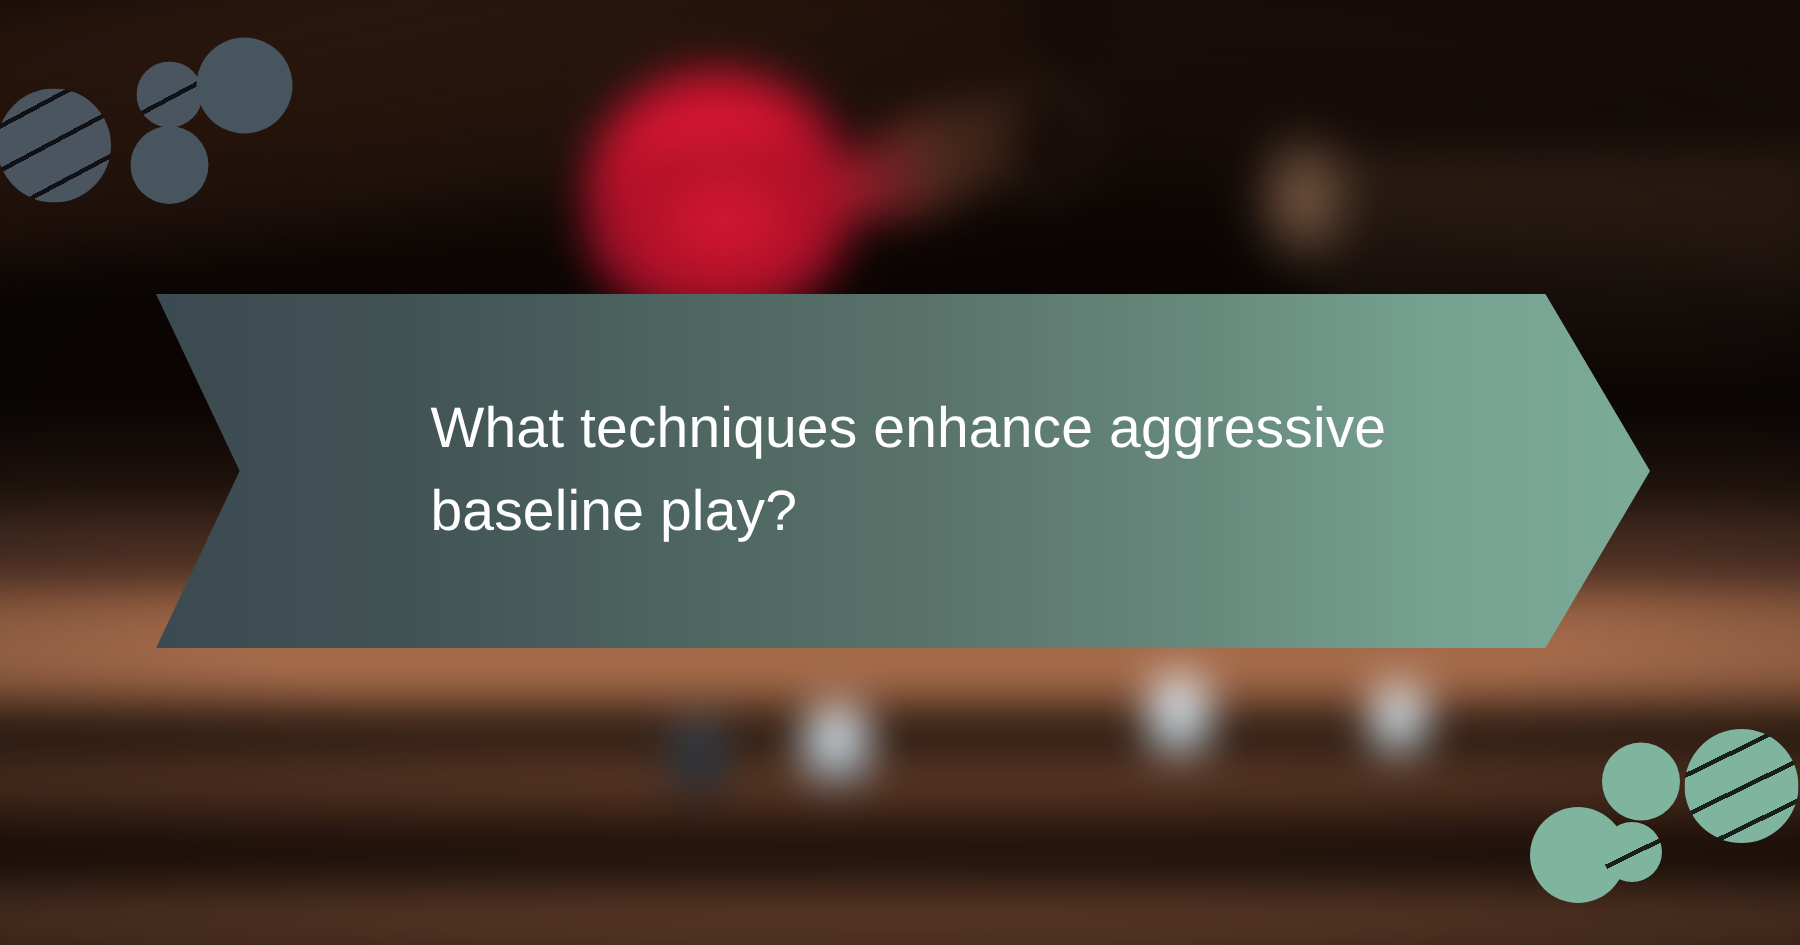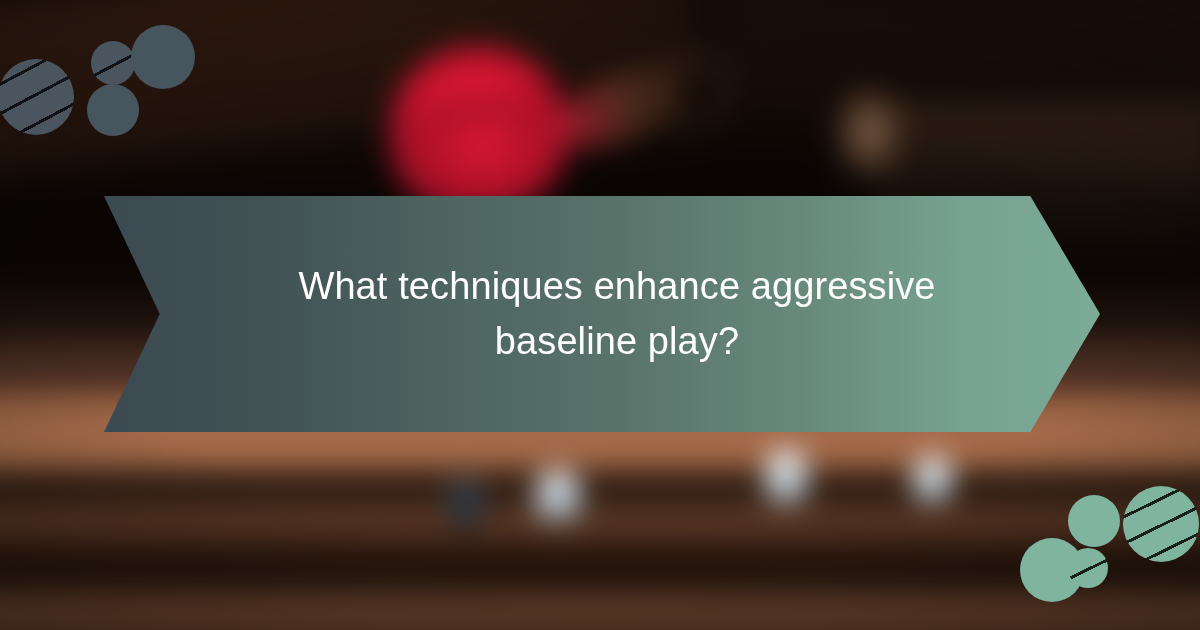--- a/index.html
+++ b/index.html
@@ -200,21 +200,20 @@
       #7cab98 100%);
     -webkit-clip-path: polygon(0% 0%, 93.0% 0%, 100% 50%, 93.0% 100%, 0% 100%, 5.6% 50%);
     clip-path: polygon(0% 0%, 93.0% 0%, 100% 50%, 93.0% 100%, 0% 100%, 5.6% 50%);
     display: flex;
     align-items: center;
     justify-content: center;
   }
   #banner-text {
     width: 660px;
     margin-left: 30px;
-    text-align: center;
     color: #ffffff;
     font-family: "Liberation Sans", sans-serif;
     font-size: 38px;
     line-height: 1.45;
     font-weight: 400;
     letter-spacing: .1px;
     white-space: pre-line;
   }
 </style>
 </head>

